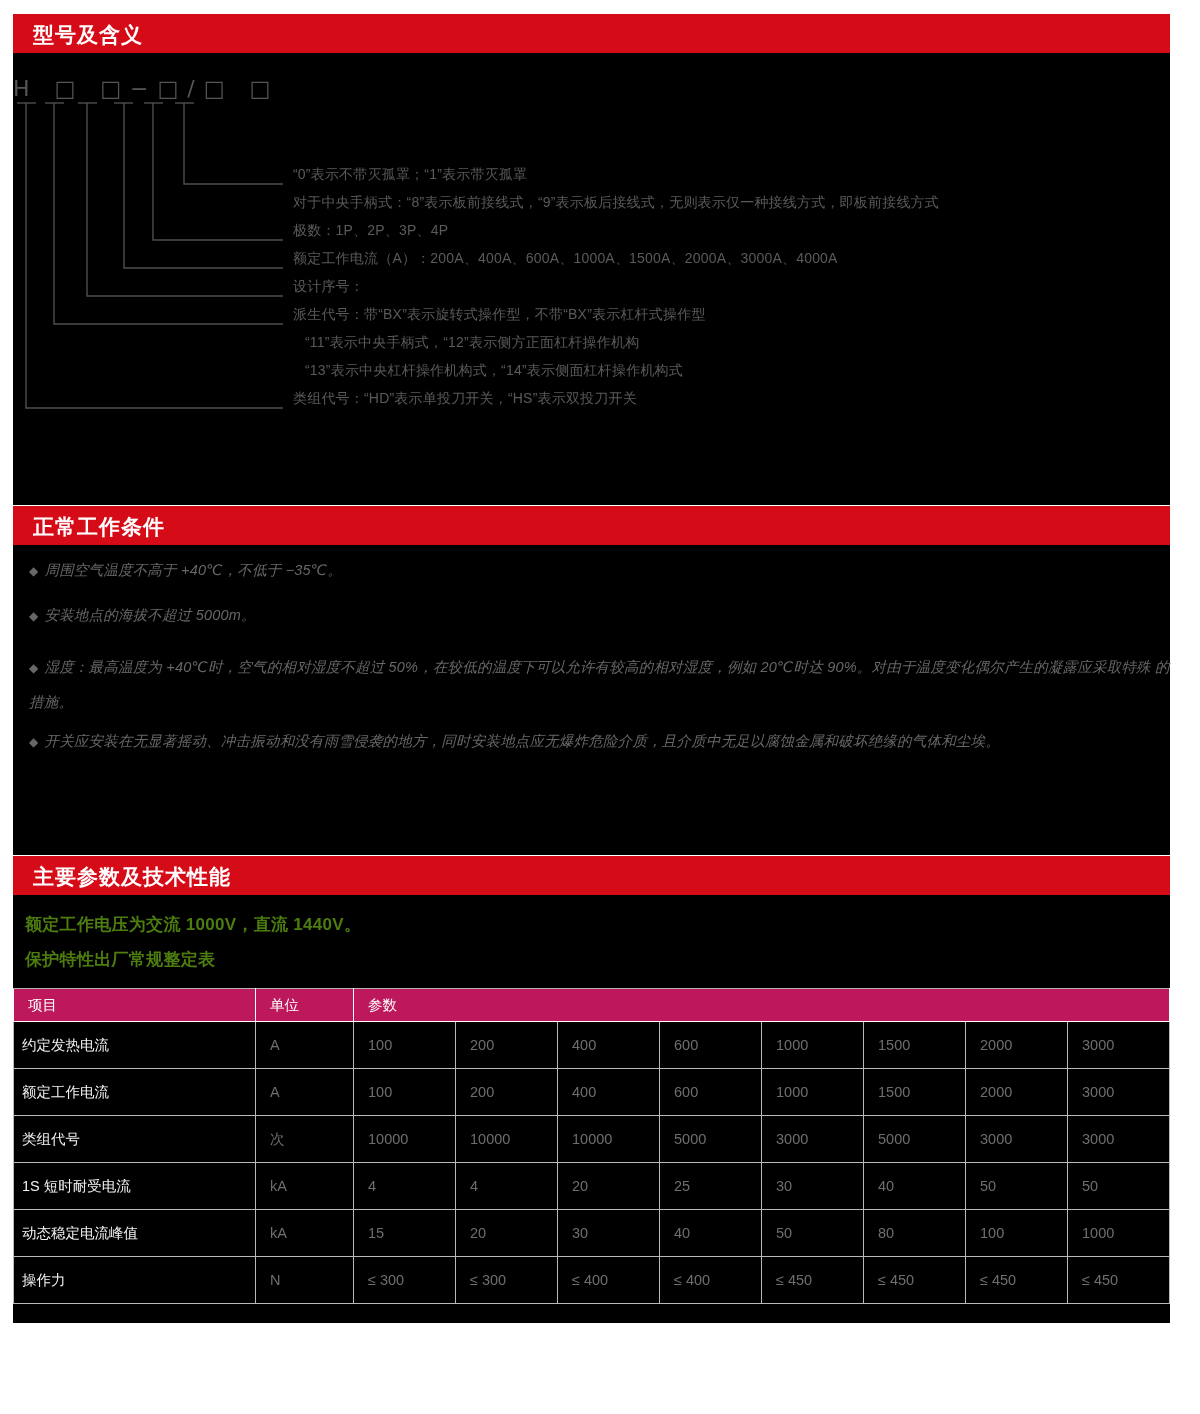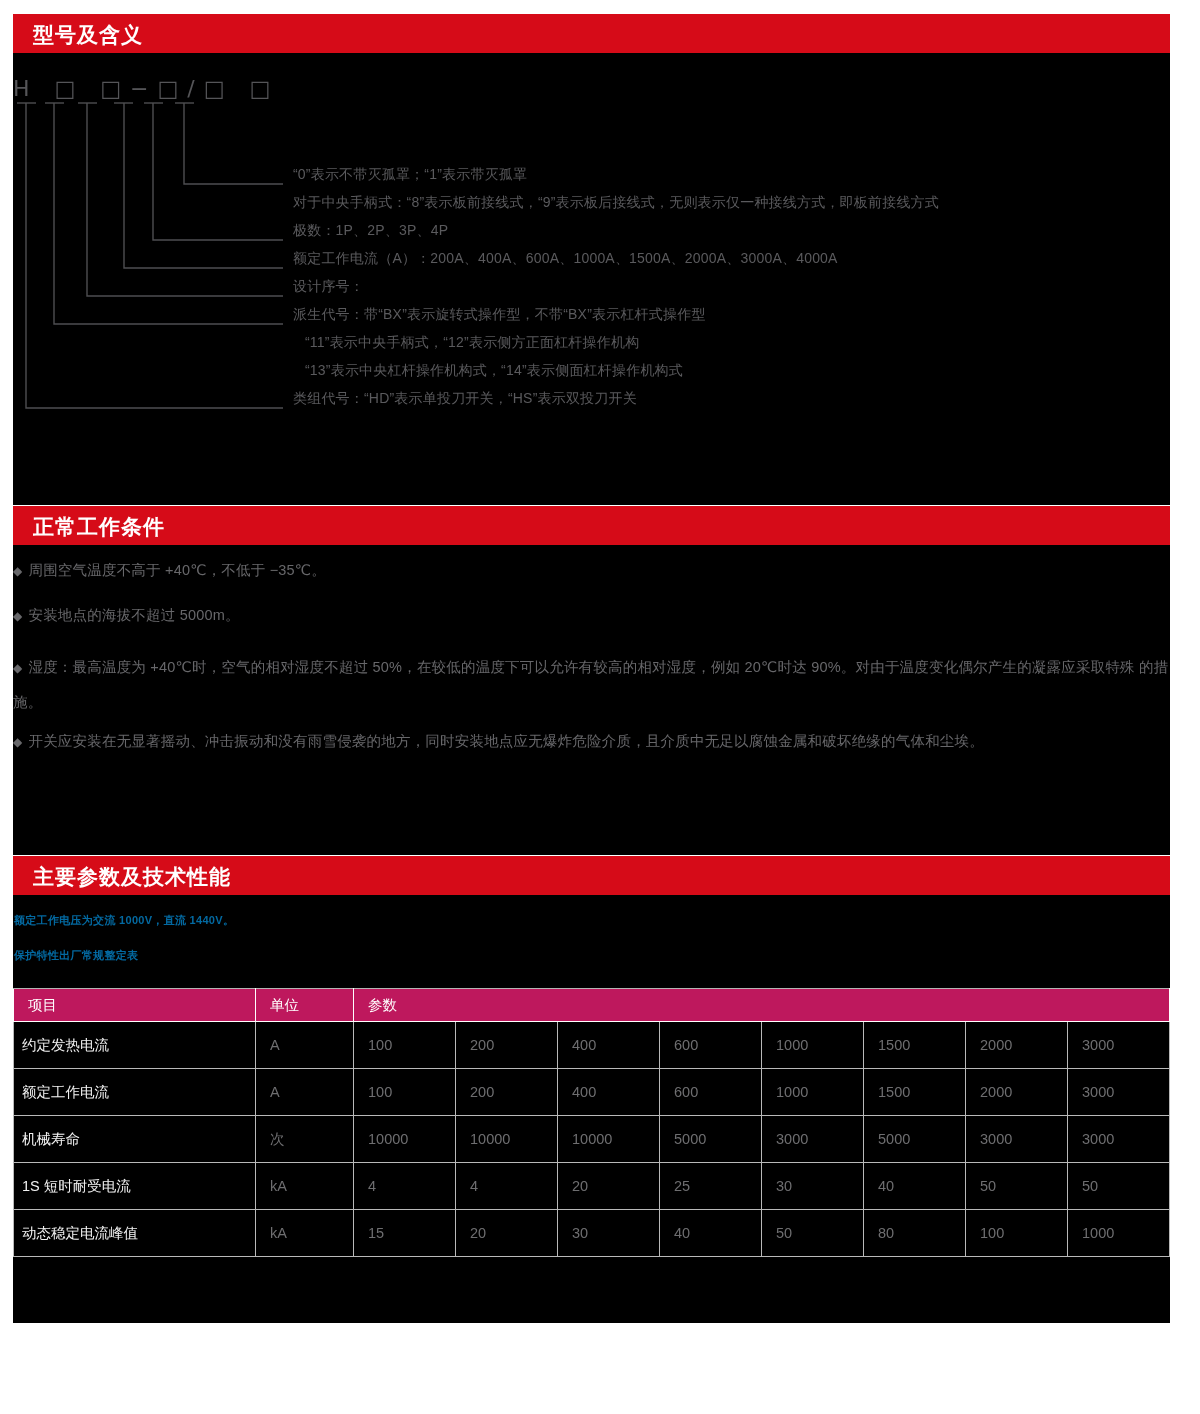--- a/index.html
+++ b/index.html
@@ -90,41 +90,42 @@
   .cond-list {
     position: absolute;
     left: 13px;
     top: 560px;
     width: 1157px;
   }
   .cond-item {
     color: #67676a;
     font-size: 14.5px;
     line-height: 21px;
-    padding: 0 0 0 0;
+    padding: 0 0 0 16px;
     margin-bottom: 23px;
     white-space: normal;
     letter-spacing: .2px;
+    font-style: italic;
   }
   .cond-item .dia {
     color: #67676a;
     font-size: 12px;
     margin-right: 6px;
   }
   .cond-item.wrap { white-space: normal; line-height: 34px; margin-bottom: 12px;}
 
   
   #sec3-bar  { top: 856px; }
   #sec3-panel{ top: 895px; height: 428px; }
 
   .param-note {
     position: absolute;
-    left: 14px;
-    color: #0369a1;
-    font-size: 11px;
+    left: 25px;
+    color: #4d7c0f;
+    font-size: 17px;
     font-weight: bold;
     letter-spacing: .3px;
     white-space: nowrap;
   }
   #note1 { top: 913px; }
   #note2 { top: 948px; }
 
   
   .tbl {
     position: absolute;
@@ -269,21 +270,21 @@
         <td>100</td>
         <td>200</td>
         <td>400</td>
         <td>600</td>
         <td>1000</td>
         <td>1500</td>
         <td>2000</td>
         <td>3000</td>
       </tr>
       <tr>
-        <td class="rowlabel">机械寿命</td>
+        <td class="rowlabel">类组代号</td>
         <td>次</td>
         <td>10000</td>
         <td>10000</td>
         <td>10000</td>
         <td>5000</td>
         <td>3000</td>
         <td>5000</td>
         <td>3000</td>
         <td>3000</td>
       </tr>
@@ -304,16 +305,28 @@
         <td>kA</td>
         <td>15</td>
         <td>20</td>
         <td>30</td>
         <td>40</td>
         <td>50</td>
         <td>80</td>
         <td>100</td>
         <td>1000</td>
       </tr>
+      <tr>
+        <td class="rowlabel">操作力</td>
+        <td>N</td>
+        <td>≤ 300</td>
+        <td>≤ 300</td>
+        <td>≤ 400</td>
+        <td>≤ 400</td>
+        <td>≤ 450</td>
+        <td>≤ 450</td>
+        <td>≤ 450</td>
+        <td>≤ 450</td>
+      </tr>
     </tbody>
   </table>
 
 </div>
 
 </body></html>

